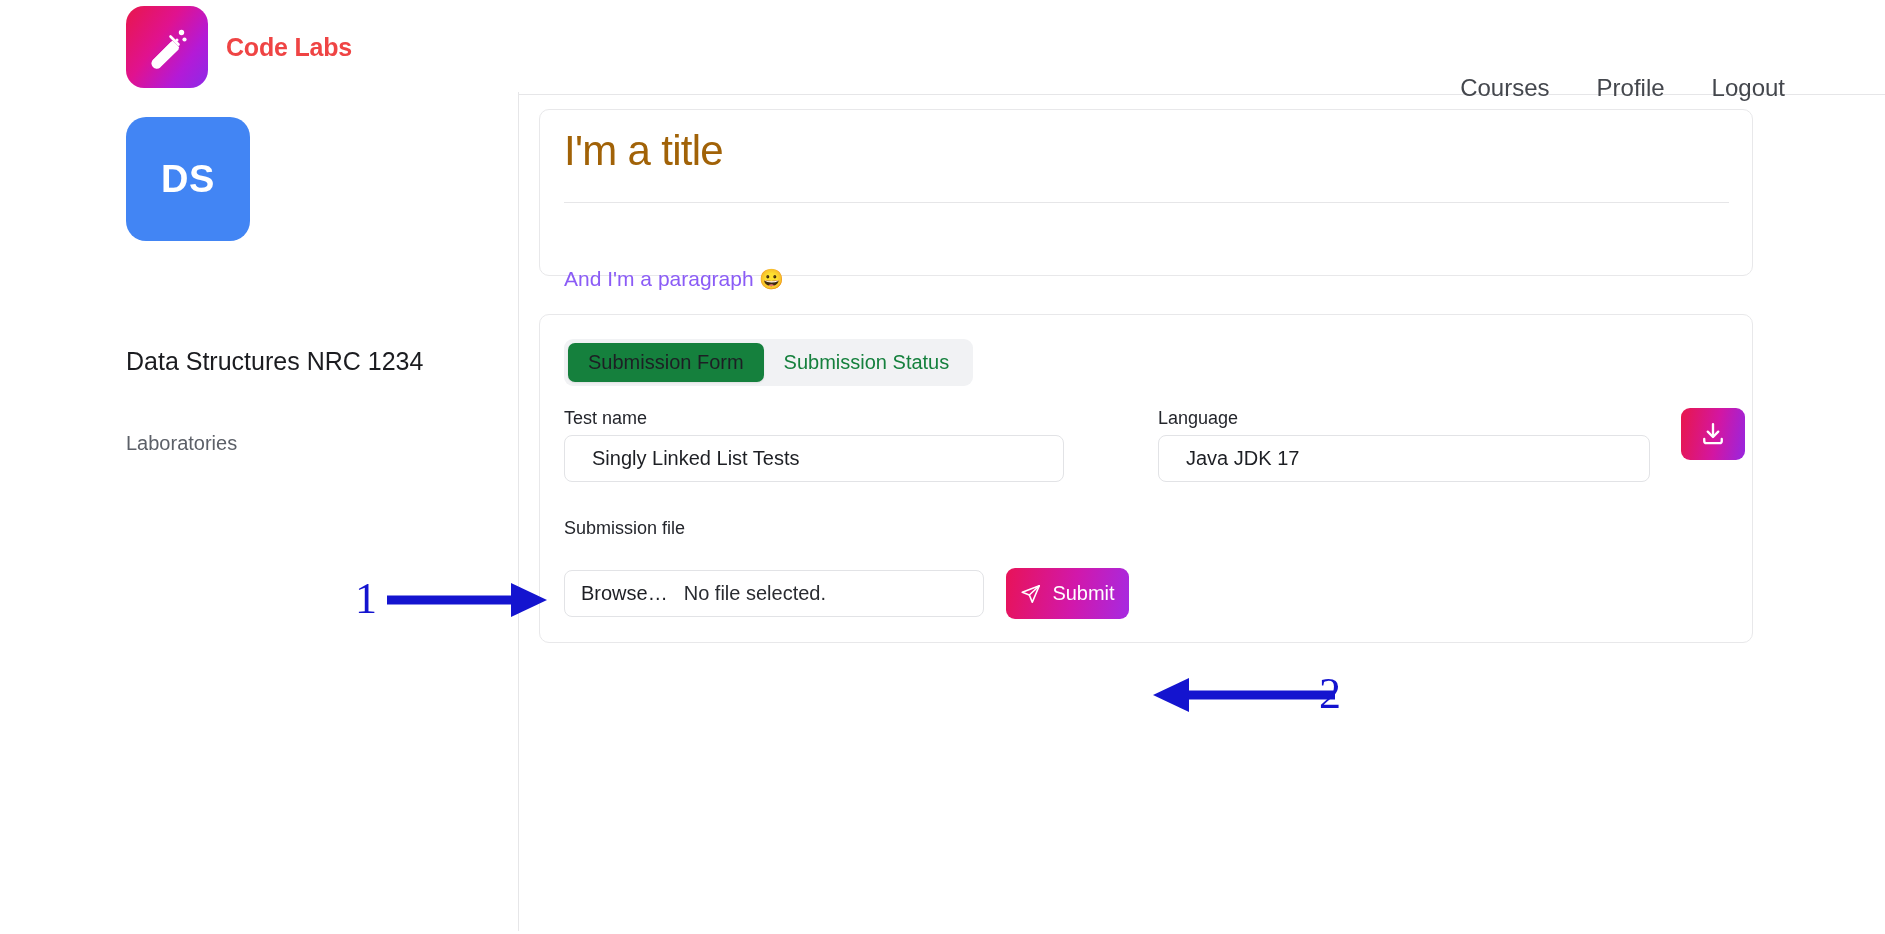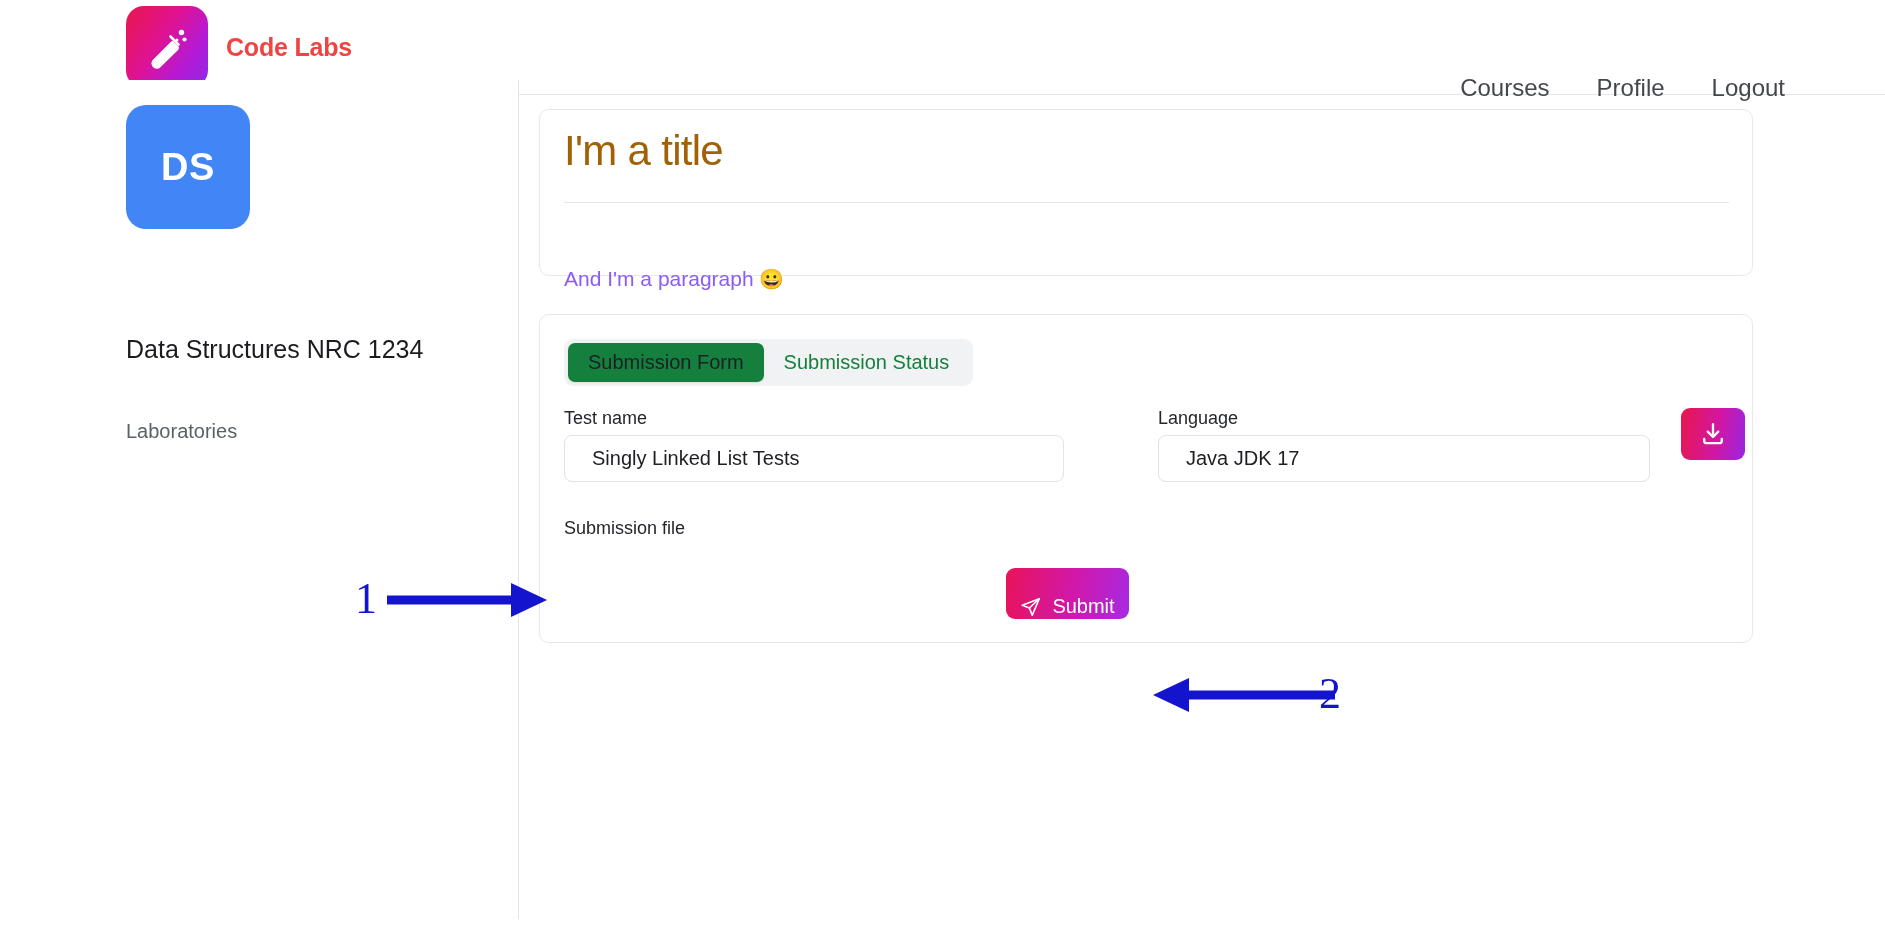--- a/index.html
+++ b/index.html
@@ -36,21 +36,21 @@
     position: absolute; right: 100px; top: 27px;
     display: flex; align-items: center; gap: 47px; margin-top: 47px;
   }
   .nav a {
     font-size: 24px; color: #44474d; text-decoration: none;
     font-weight: 400;
   }
 
   
   .sidebar {
-    position: absolute; left: 0; top: 80px;
+    position: absolute; left: 0; top: 92px;
     width: 519px; height: 839px;
     border-right: 1px solid #e6e6e8;
     background: #fff;
   }
   .course-tile {
     position: absolute; left: 126px; top: 25px;
     width: 124px; height: 124px; border-radius: 20px;
     background: #4285f4;
     display: flex; align-items: center; justify-content: center;
     color: #fff; font-size: 38px; font-weight: 700; letter-spacing: 0.5px;
@@ -125,21 +125,21 @@
     border: 1px solid #e2e3e6; border-radius: 8px; background: #fff;
     display: flex; align-items: center; padding: 0 16px; gap: 16px;
     font-size: 20px; color: #1d1f24;
   }
   .file-placeholder { color: #2a2c31; }
   .submit-btn {
     position: absolute; left: 466px; top: 253px;
     width: 123px; height: 51px; border: none; border-radius: 9px;
     background: linear-gradient(100deg, #e81358 0%, #d118ab 55%, #a62ae2 100%);
     color: #fff; font-size: 20px; cursor: pointer;
-    display: flex; align-items: flex-end; justify-content: center; gap: 10px;
+    display: flex; align-items: center; justify-content: center; gap: 10px;
     font-family: "Liberation Sans", sans-serif;
   }
 
   
   .anno-num {
     position: absolute; color: #1414cf; font-size: 44px;
     font-family: "Liberation Serif", serif; font-weight: 400;
   }
   .anno-arrow { position: absolute; }
 </style>
@@ -200,20 +200,24 @@
       <button class="dl-btn">
         <svg width="28" height="28" viewBox="0 0 24 24" fill="none" aria-hidden="true">
           <path d="M12 3.5 V14" stroke="#fff" stroke-width="2" stroke-linecap="round"></path>
           <path d="M7.5 10 L12 14.6 L16.5 10" stroke="#fff" stroke-width="2" stroke-linecap="round" stroke-linejoin="round"></path>
           <path d="M4.5 16.2 V18.2 A1.6 1.6 0 0 0 6.1 19.8 H17.9 A1.6 1.6 0 0 0 19.5 18.2 V16.2" stroke="#fff" stroke-width="2" stroke-linecap="round" stroke-linejoin="round"></path>
         </svg>
       </button>
 
       <div class="field-label" style="left:24px; top:203px;">Submission file</div>
 
+      <div class="file-input">
+        <span>Browse…</span>
+        <span class="file-placeholder">No file selected.</span>
+      </div>
 
       <button class="submit-btn">
         <svg width="22" height="22" viewBox="0 0 24 24" fill="none" aria-hidden="true">
           <path d="M21 3 L2.5 10.2 L10.2 13.1 L13.4 21 Z" stroke="#fff" stroke-width="1.8" stroke-linejoin="round" fill="none"></path>
           <path d="M21 3 L10.2 13.1" stroke="#fff" stroke-width="1.8" stroke-linecap="round"></path>
         </svg>
         <span>Submit</span>
       </button>
 
     </div>

